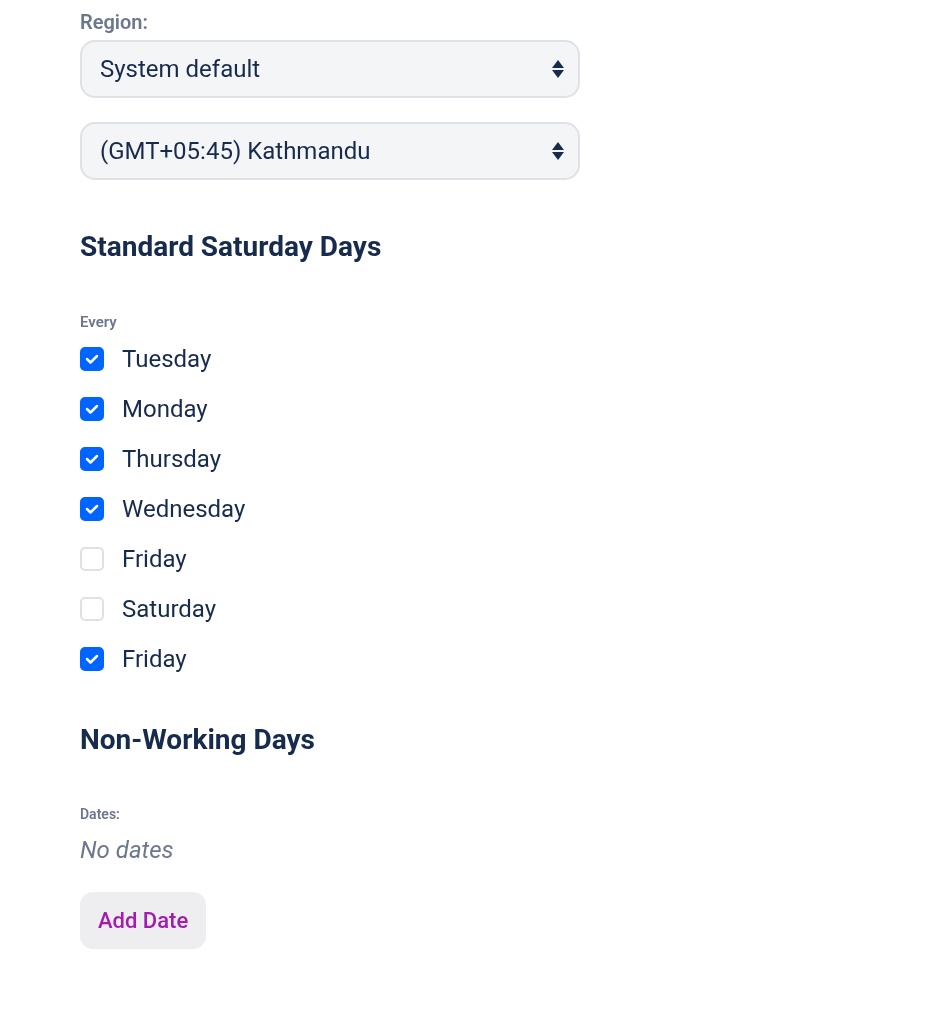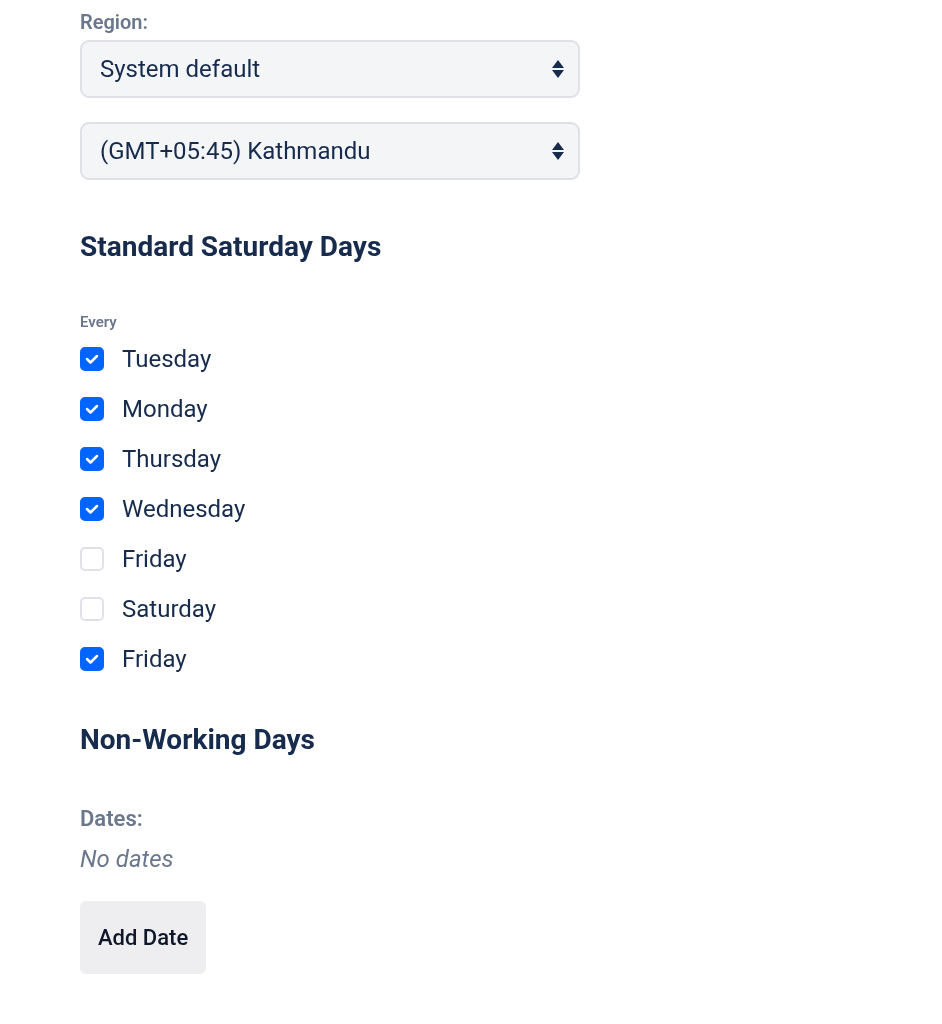--- a/index.html
+++ b/index.html
@@ -26,21 +26,21 @@
     }
     .select-wrapper {
       position: relative;
       width: 500px;
     }
     .select-field {
       width: 100%;
       height: 58px;
       background: #F4F5F7;
       border: 2px solid #DFE1E6;
-      border-radius: 9px;
+      border-radius: 15px;
       padding: 0 50px 0 18px;
       font-size: 24px;
       color: #172B4D;
       appearance: none;
       -webkit-appearance: none;
       cursor: pointer;
       font-family: inherit;
     }
     .select-arrows {
       position: absolute;
@@ -114,39 +114,39 @@
     }
     .checkbox-label {
       font-size: 24px;
       color: #172B4D;
       cursor: pointer;
     }
     .dates-section {
       margin-top: 50px;
     }
     .dates-label {
-      font-size: 22px;
+      font-size: 14px;
       font-weight: 600;
       color: #6B778C;
       margin-bottom: 14px;
     }
     .no-dates {
       font-size: 24px;
       font-style: italic;
       color: #6B778C;
       margin-bottom: 28px;
     }
     .add-date-btn {
       background: #eeeef0;
       border: none;
-      border-radius: 6px;
-      padding: 24px 18px;
+      border-radius: 13px;
+      padding: 16px 18px;
       font-size: 22px;
       font-weight: 500;
-      color: #0f172a;
+      color: #a21caf;
       cursor: pointer;
       font-family: inherit;
     }
   </style>
 </head>
 <body>
 
 <div class="field-group">
   <label class="field-label">Region:</label>
   <div class="select-wrapper">

